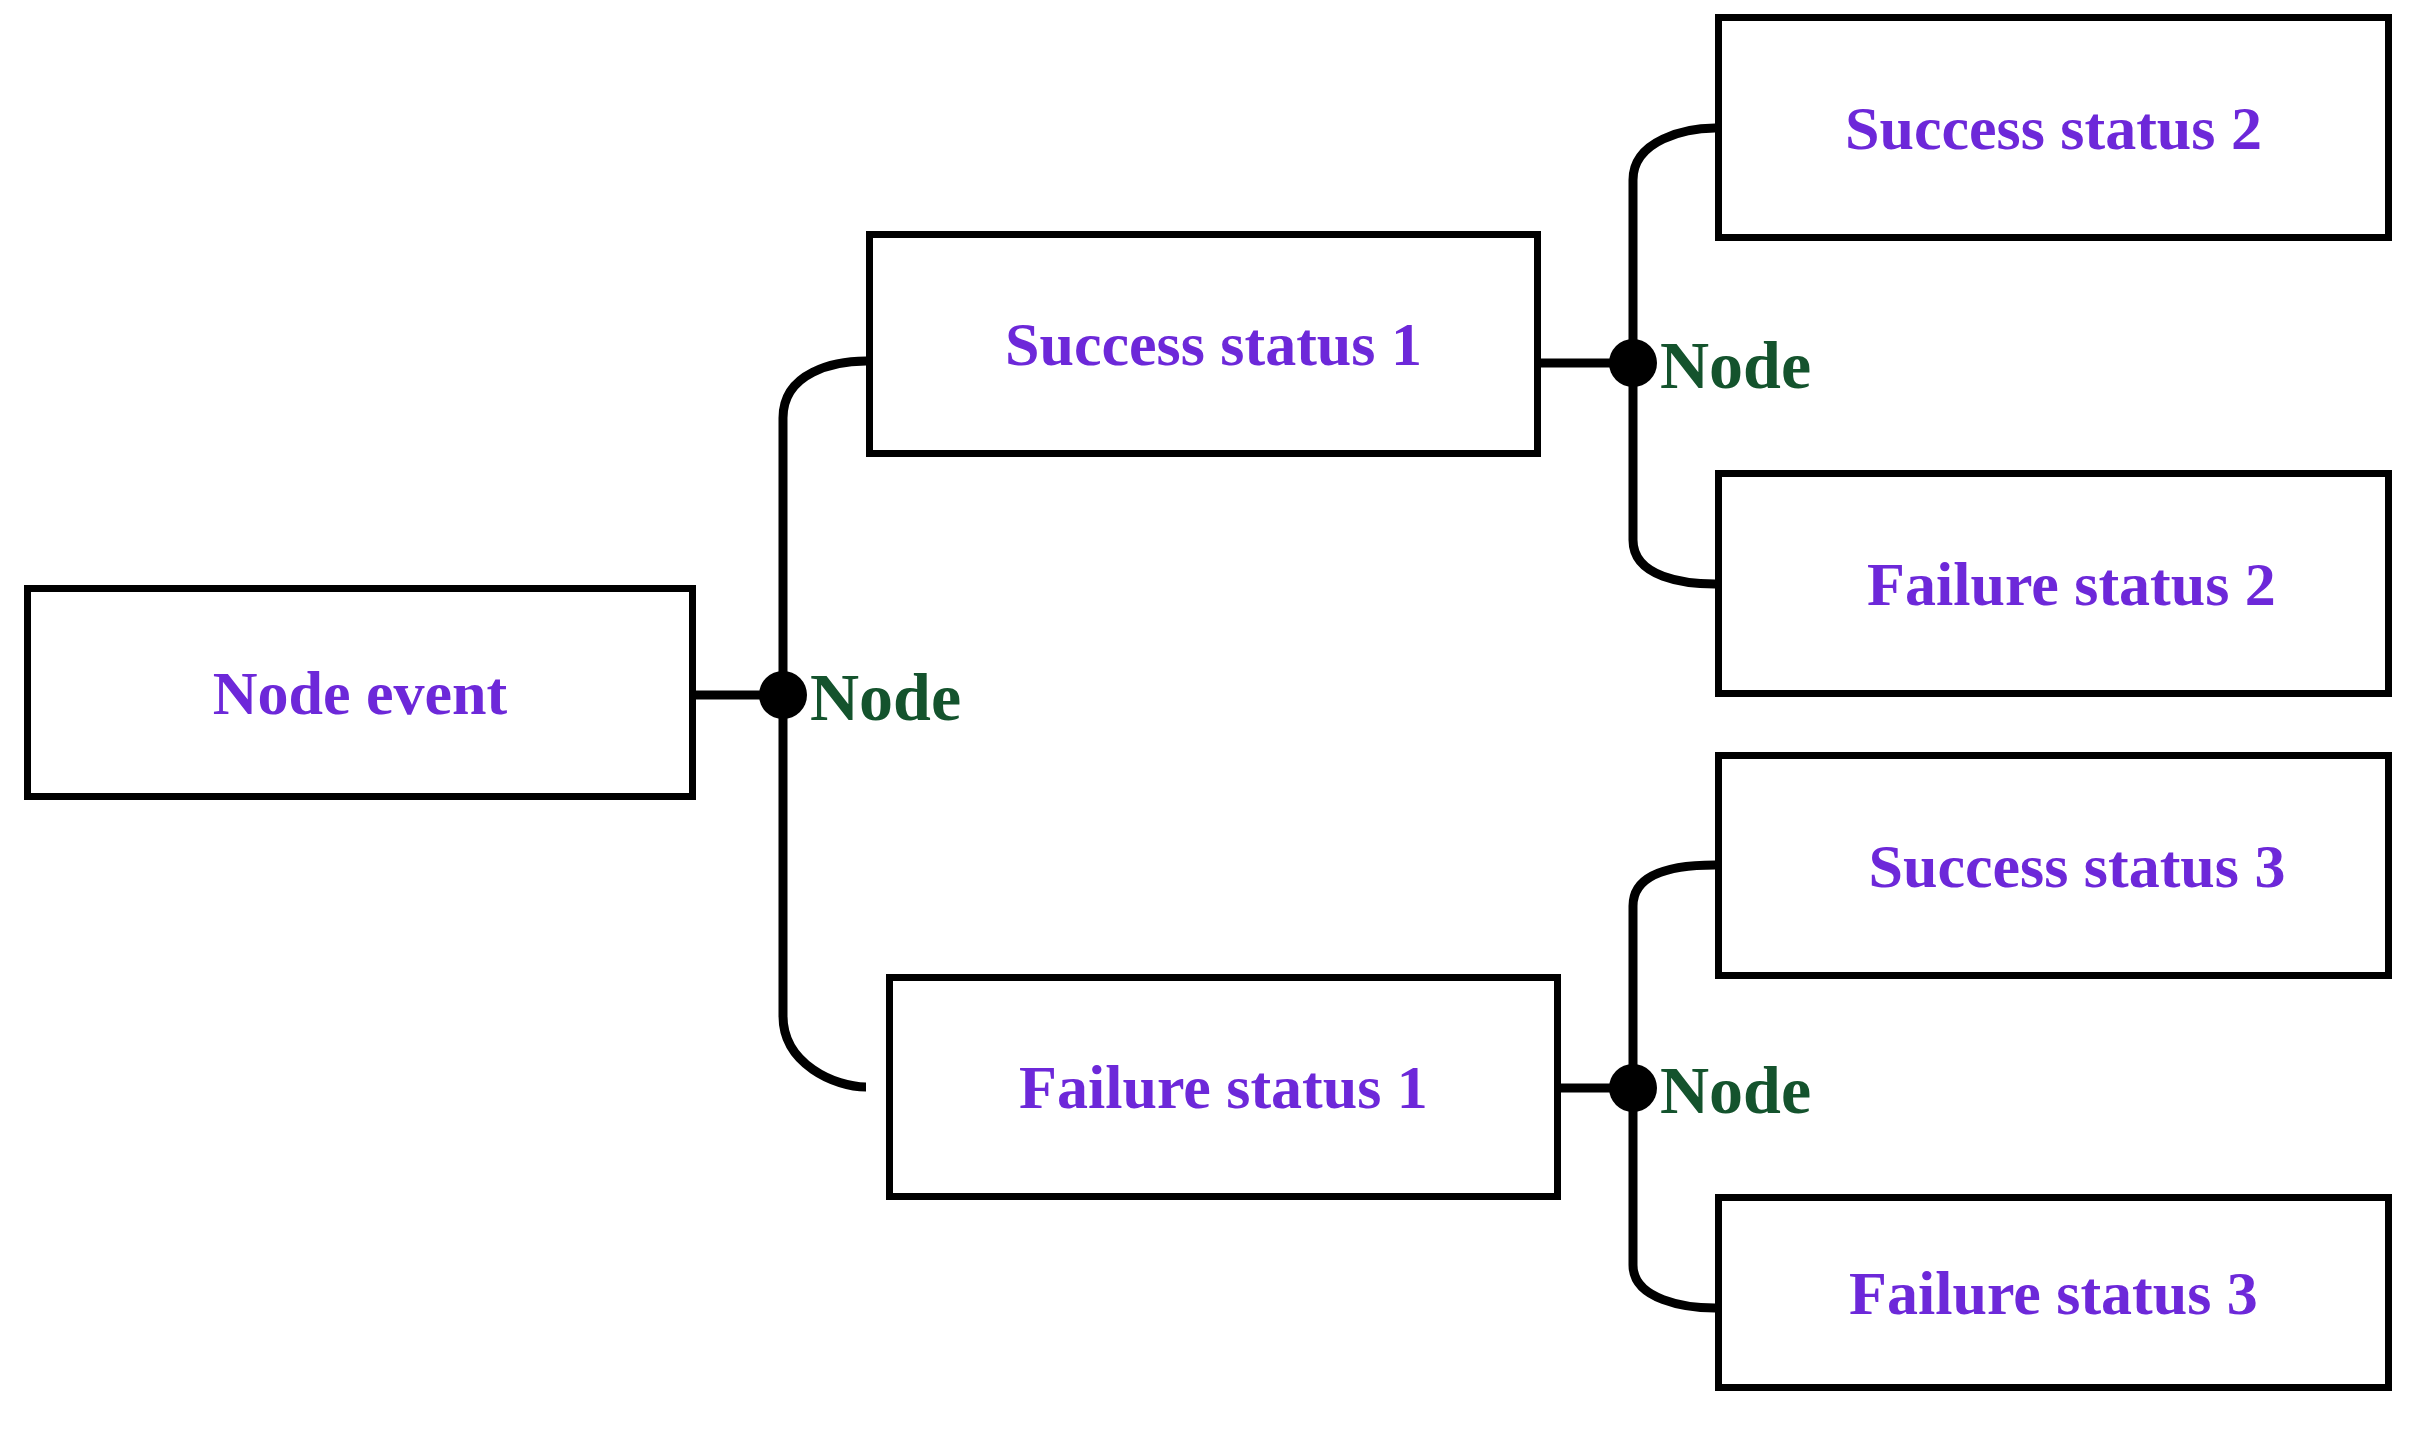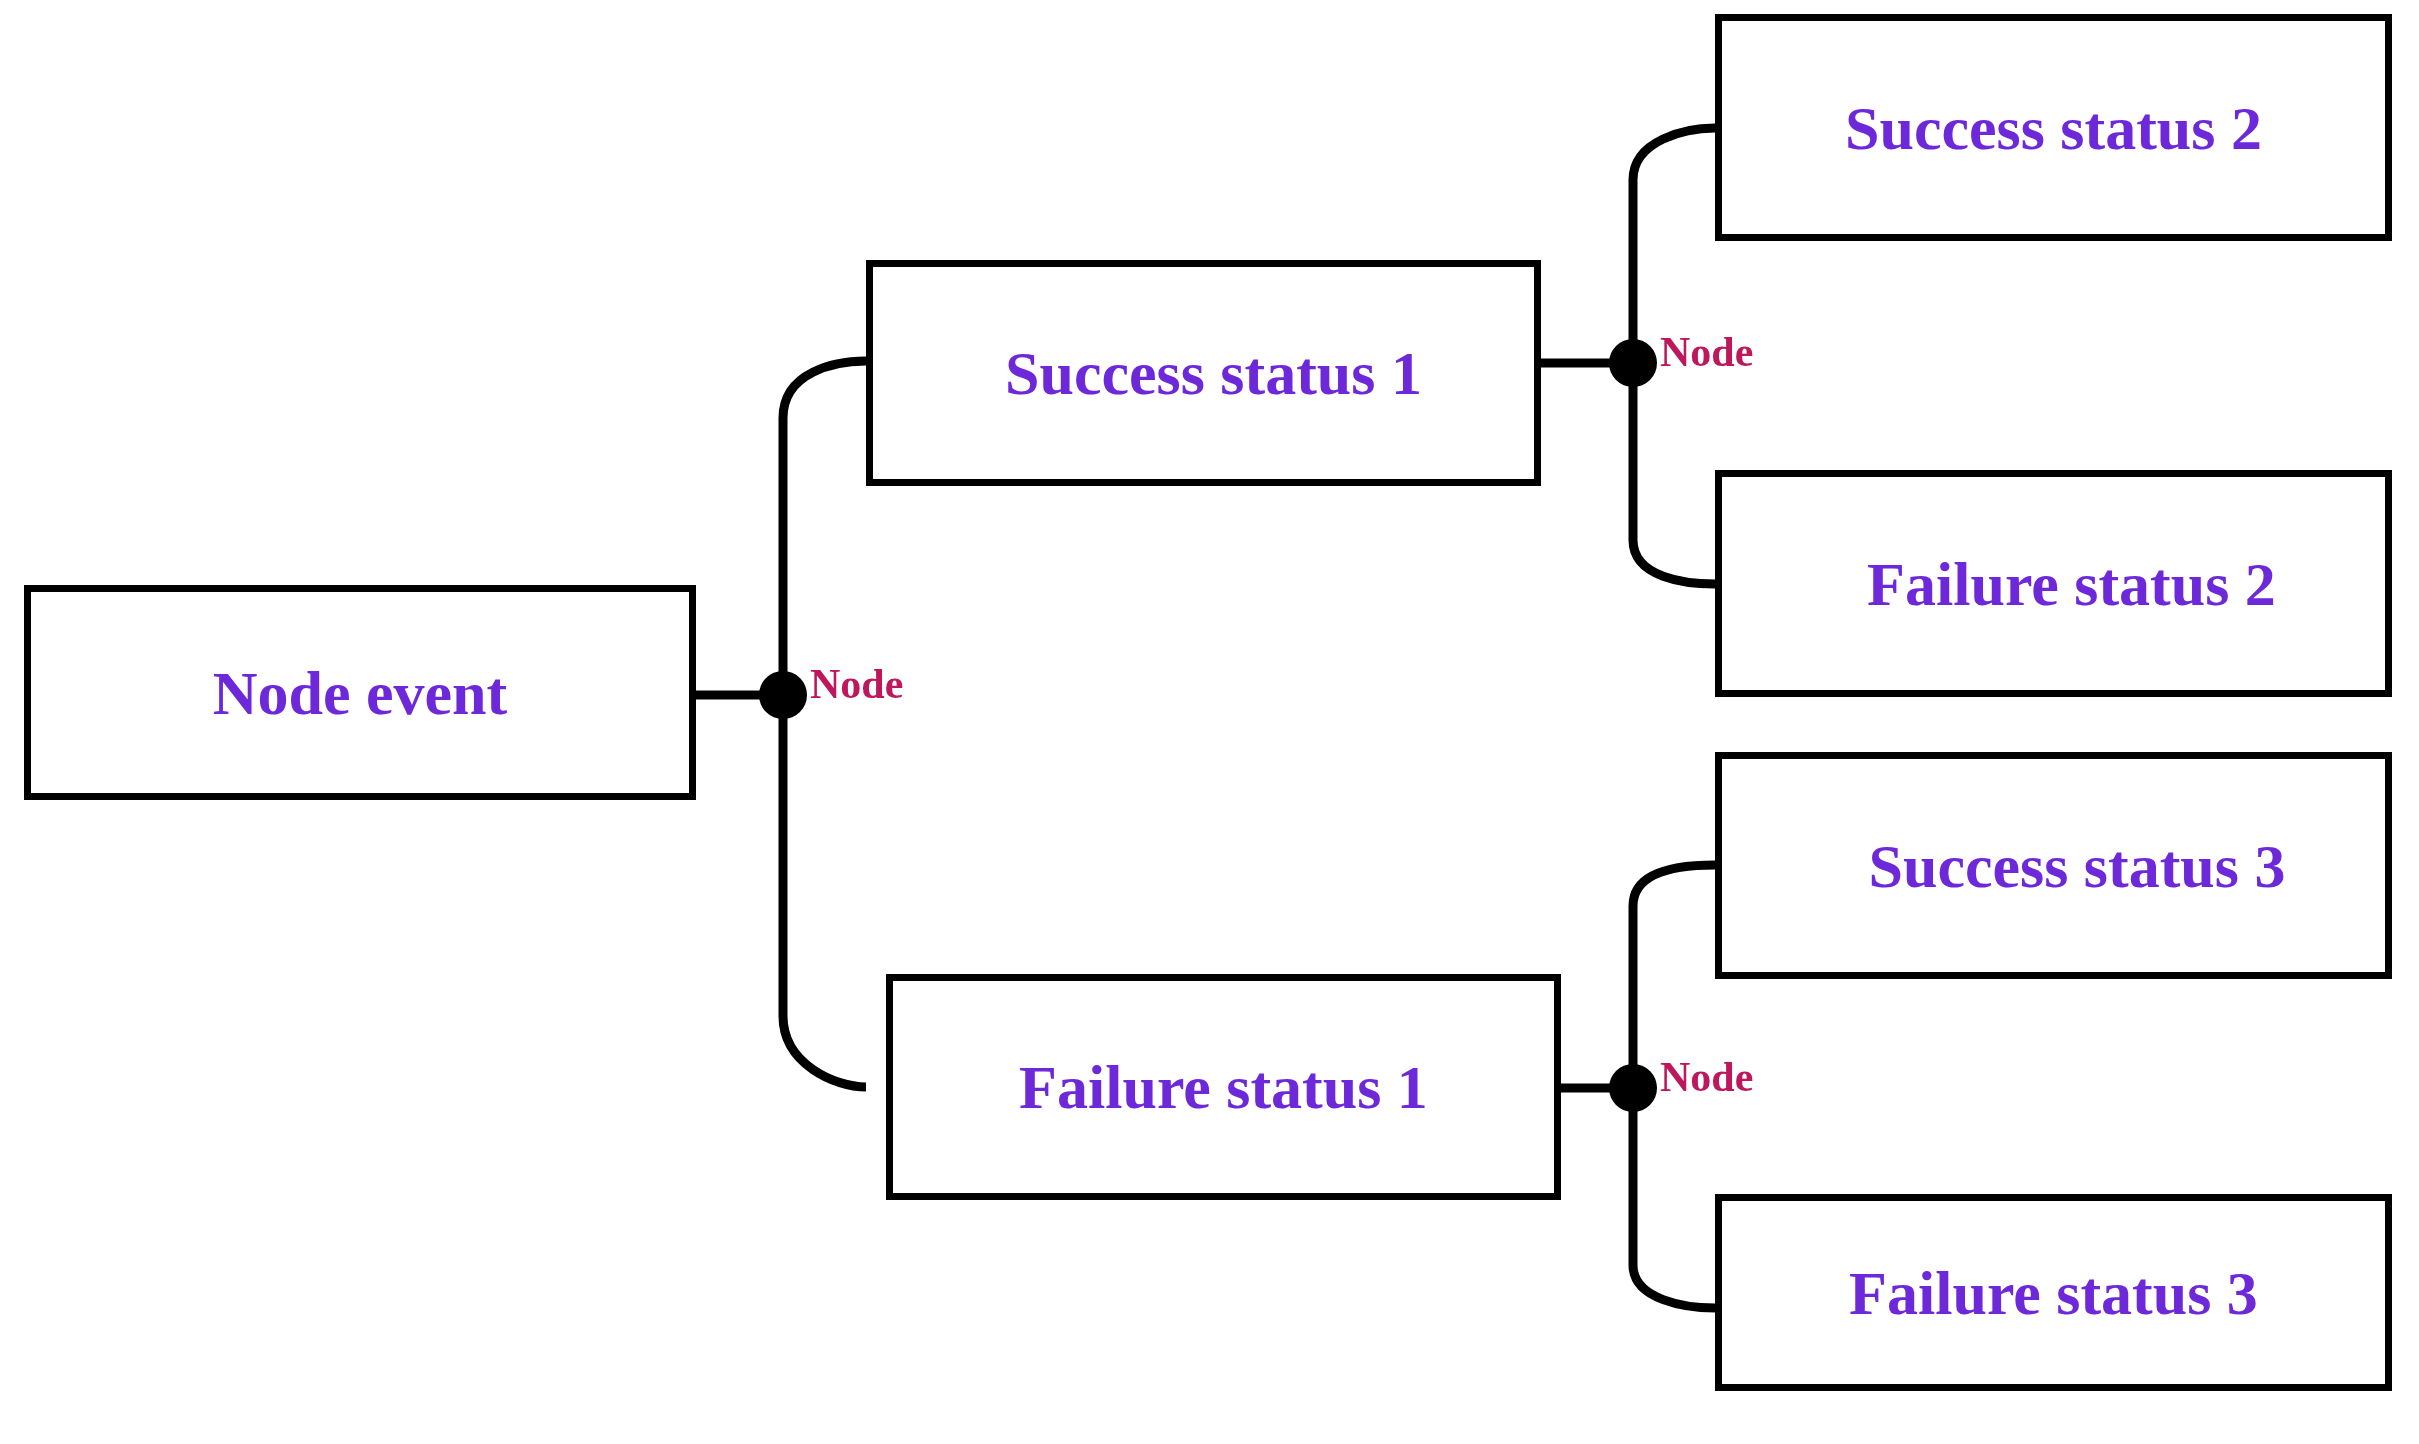--- a/index.html
+++ b/index.html
@@ -39,23 +39,23 @@
     width: 48px;
     height: 48px;
     border-radius: 50%;
     background: #000000;
     z-index: 5;
   }
   .junction-label {
     position: absolute;
     font-family: "Liberation Serif", "DejaVu Serif", serif;
     font-weight: bold;
-    font-size: 42px;
+    font-size: 68px;
     line-height: 1;
-    color: #be185d;
+    color: #14532d;
     white-space: nowrap;
     z-index: 5;
   }
   #wires {
     position: absolute;
     left: 0;
     top: 0;
     width: 2419px;
     height: 1444px;
     z-index: 1;
@@ -90,21 +90,21 @@
 
     <path d="M 1633 1083 L 1633 906 C 1633 868 1686 865 1715 865"></path>
 
     <path d="M 1633 1093 L 1633 1265 C 1633 1300 1686 1308 1715 1308"></path>
   </svg>
 
   <div class="node-box" style="left:24px; top:585px; width:672px; height:215px;">
     <span class="box-label">Node event</span>
   </div>
 
-  <div class="node-box" style="left:866px; top:260px; width:675px; height:226px;padding-left:20px;">
+  <div class="node-box" style="left:866px; top:231px; width:675px; height:226px;padding-left:20px;">
     <span class="box-label">Success status 1</span>
   </div>
 
   <div class="node-box" style="left:866px; top:974px; width:675px; height:226px;margin-left:20px;">
     <span class="box-label">Failure status 1</span>
   </div>
 
   <div class="node-box" style="left:1715px; top:14px; width:677px; height:227px;">
     <span class="box-label">Success status 2</span>
   </div>

